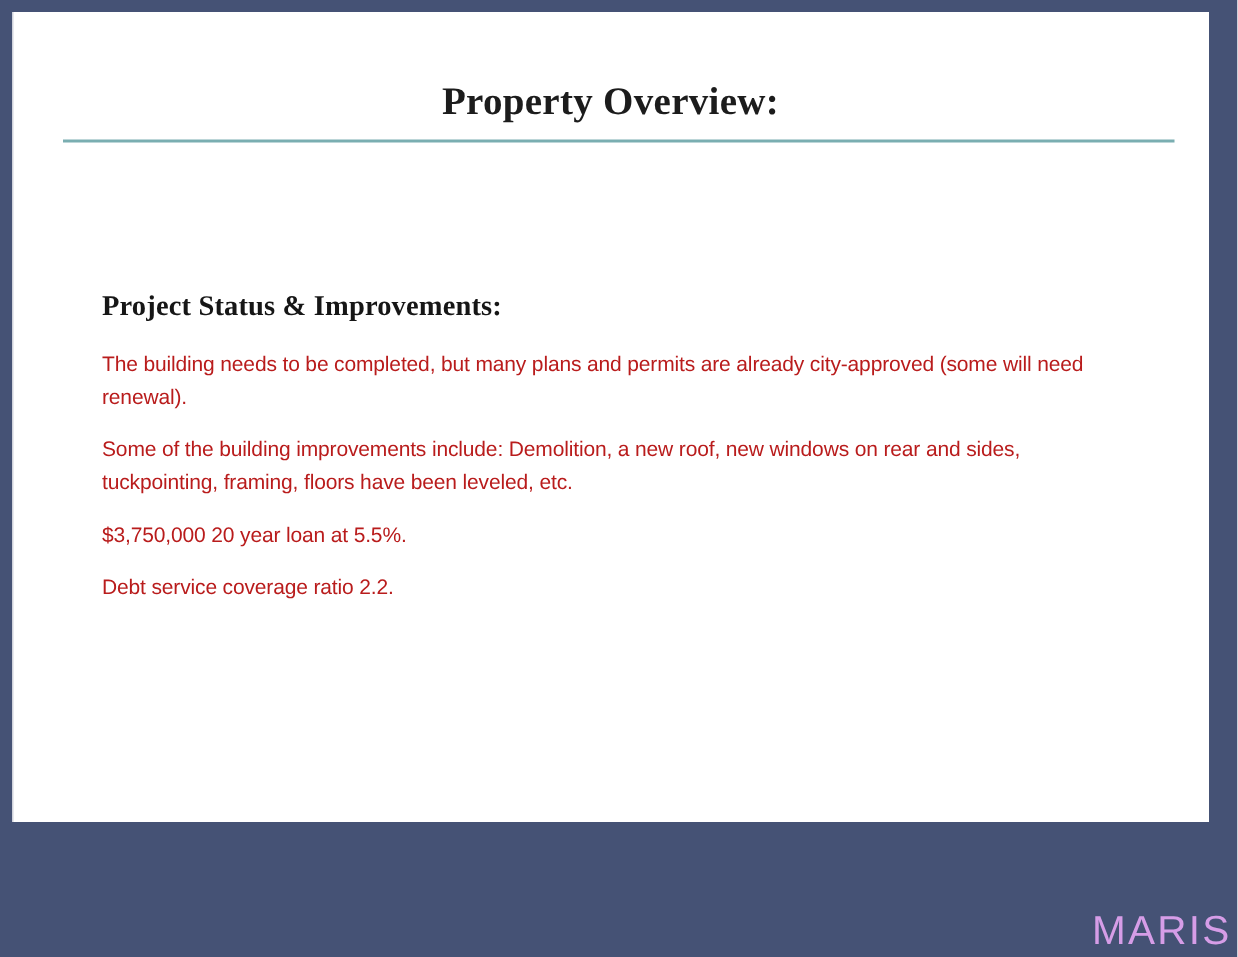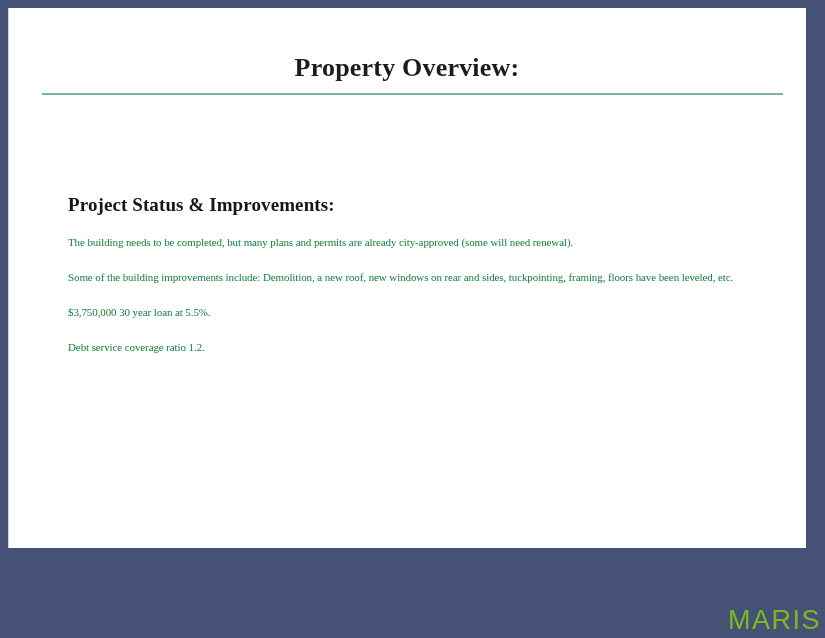--- a/index.html
+++ b/index.html
@@ -89,39 +89,39 @@
     line-height: 24px;
     color: #161616;
     margin: 0 0 14px 0;
     letter-spacing: .1px;
   }
   .section-heading.second {
     margin-top: 28px;
   }
 
   .body-para {
-    font-family: Liberation Serif, serif;
-    font-size: 11px;
+    font-family: Liberation Sans, sans-serif;
+    font-size: 14px;
     line-height: 22px;
-    color: #15803d;
+    color: #b91c1c;
     margin: 0 0 13px 0;
     max-width: 686px;
     letter-spacing: -0.1px;
   }
   .body-para:last-child { margin-bottom: 0; }
 
   
   #watermark {
     position: absolute;
     right: 4px;
     bottom: 2px;
     font-family: "Liberation Sans", sans-serif;
     font-size: 27px;
     letter-spacing: 1.5px;
-    color: #84cc16;
+    color: #f0abfc;
     opacity: .85;
     user-select: none;
     pointer-events: none;
   }
 </style>
 </head>
 <body>
 
 <div id="slide-frame">
   <div id="slide-card">
@@ -135,21 +135,21 @@
     <div id="content">
 
       <h2 class="section-heading">Project Status &amp; Improvements:</h2>
 
       <p class="body-para">The building needs to be completed, but many plans and permits are already city-approved (some will need renewal).</p>
 
       <p class="body-para">Some of the building improvements include: Demolition, a new roof, new windows on rear and sides, tuckpointing, framing, floors have been leveled, etc.</p>
 
 
 
-      <p class="body-para">$3,750,000 30 year loan at 5.5%.</p>
+      <p class="body-para">$3,750,000 20 year loan at 5.5%.</p>
 
-      <p class="body-para">Debt service coverage ratio 1.2.</p>
+      <p class="body-para">Debt service coverage ratio 2.2.</p>
 
     </div>
   </div>
 
   <div id="watermark">MARIS</div>
 </div>
 
 </body></html>

